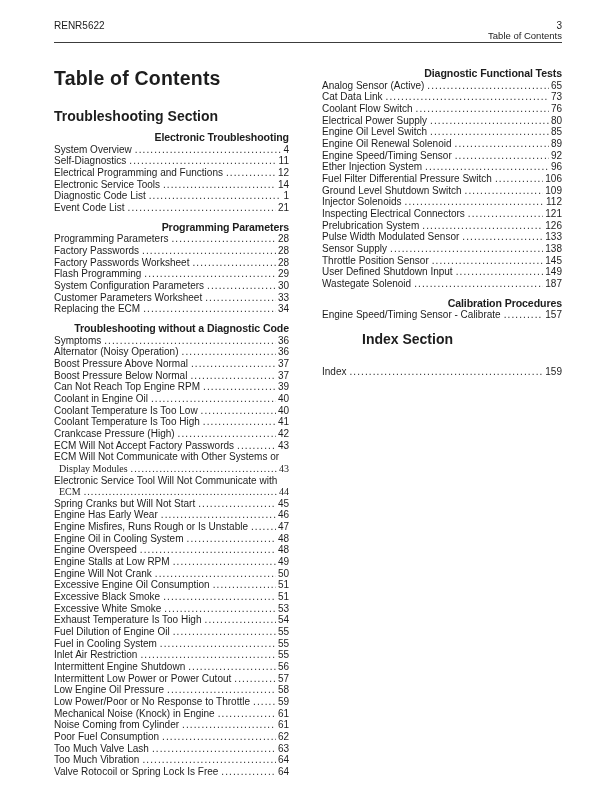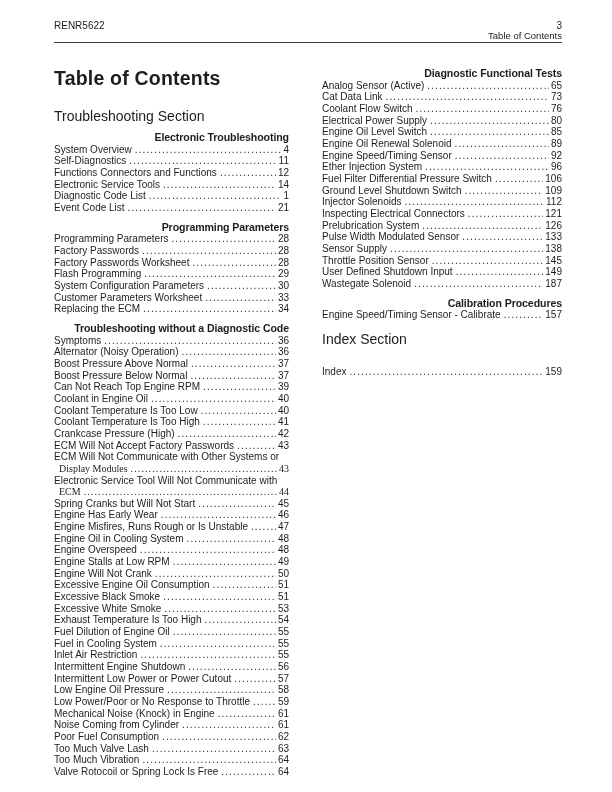--- a/index.html
+++ b/index.html
@@ -52,27 +52,28 @@
     font-size: 19.5px;
     line-height: 20px;
     font-weight: bold;
     margin: 0 0 21px 0;
     letter-spacing: 0.2px;
     white-space: nowrap;
   }
   .section-heading {
     font-size: 14px;
     line-height: 15px;
-    font-weight: normal;
+    font-weight: bold;
     margin: 0 0 8px 0;
     white-space: nowrap;
   }
   .section-heading.spaced {
     margin-top: 11px;
     margin-bottom: 0;
+    margin-left: 40px;
   }
   .group-heading {
     font-size: 10.6px;
     line-height: 11.7px;
     font-weight: bold;
     margin: 0;
     white-space: nowrap;
     letter-spacing: -0.1px;
     text-align: right;
   }
@@ -137,21 +138,21 @@
           </div>
           <div class="toc-entry">
             <div class="entry-row">
               <span class="entry-label">Self-Diagnostics</span>
               <span class="dots">............................................................................................................................................................................................................................</span>
               <span class="entry-page">11</span>
             </div>
           </div>
           <div class="toc-entry">
             <div class="entry-row">
-              <span class="entry-label">Functions Connectors and Functions</span>
+              <span class="entry-label">Electrical Programming and Functions</span>
               <span class="dots">............................................................................................................................................................................................................................</span>
               <span class="entry-page">12</span>
             </div>
           </div>
           <div class="toc-entry">
             <div class="entry-row">
               <span class="entry-label">Electronic Service Tools</span>
               <span class="dots">............................................................................................................................................................................................................................</span>
               <span class="entry-page">14</span>
             </div>

